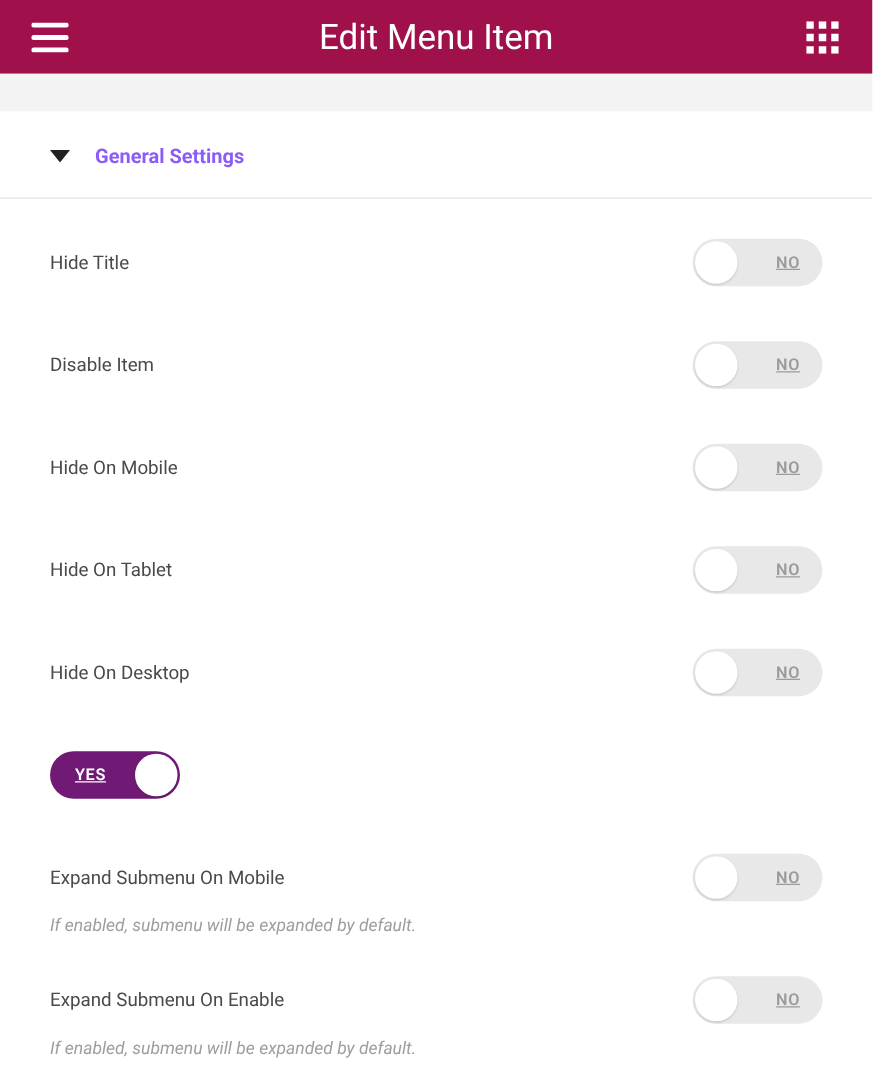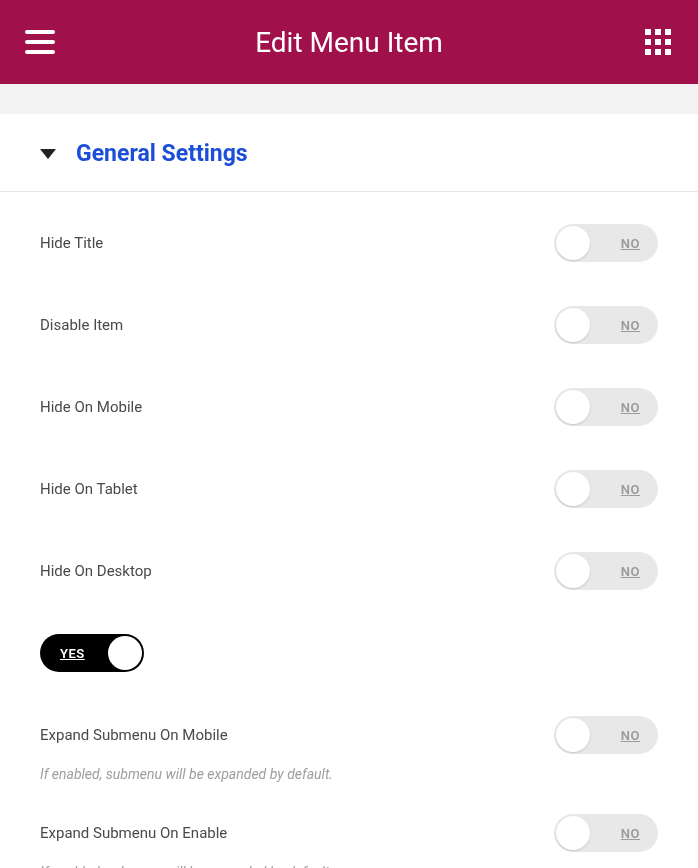--- a/index.html
+++ b/index.html
@@ -1,19 +1,19 @@
 <!DOCTYPE html>
 <html><head>
 <meta charset="utf-8">
 <style>
   * { box-sizing: border-box; margin: 0; padding: 0; }
   html, body { width: 698px; height: 868px; font-family: -apple-system, BlinkMacSystemFont, "Segoe UI", Roboto, "Helvetica Neue", Arial, sans-serif; background: #fff; }
   .header {
     background: #a0114b;
-    height: 84px;
+    height: 59px;
     display: flex;
     align-items: center;
     justify-content: space-between;
     padding: 0 24px;
     color: #fff;
   }
   .header-title {
     flex: 1;
     text-align: center;
     font-size: 28px;
@@ -22,23 +22,23 @@
   .hamburger, .apps-icon { cursor: pointer; width: 32px; height: 32px; display:flex; align-items:center; justify-content:center; }
   .strip { height: 30px; background: #f3f3f3; }
   .section-header {
     display: flex;
     align-items: center;
     padding: 26px 40px 24px 40px;
     border-bottom: 1px solid #e6e6e6;
   }
   .caret { margin-right: 20px; display:flex; align-items:center; }
   .section-title {
-    font-size: 23px;
+    font-size: 16px;
     font-weight: 700;
-    color: #1d4ed8;
+    color: #8b5cf6;
   }
   .settings-list { padding: 10px 40px 0 40px; }
   .setting-row {
     display: flex;
     align-items: center;
     justify-content: space-between;
     padding: 22px 0;
   }
   .setting-label {
     font-size: 15px;
@@ -76,21 +76,21 @@
   .toggle .txt {
     position: absolute;
     font-size: 13px;
     font-weight: 600;
     letter-spacing: 0.5px;
     color: #9b9b9b;
     right: 18px;
     text-decoration: underline;
   }
   .toggle.on {
-    background: #000000;
+    background: #701a75;
   }
   .toggle.on .knob {
     left: 68px;
   }
   .toggle.on .txt {
     color: #fff;
     left: 20px;
     right: auto;
   }
 </style>

